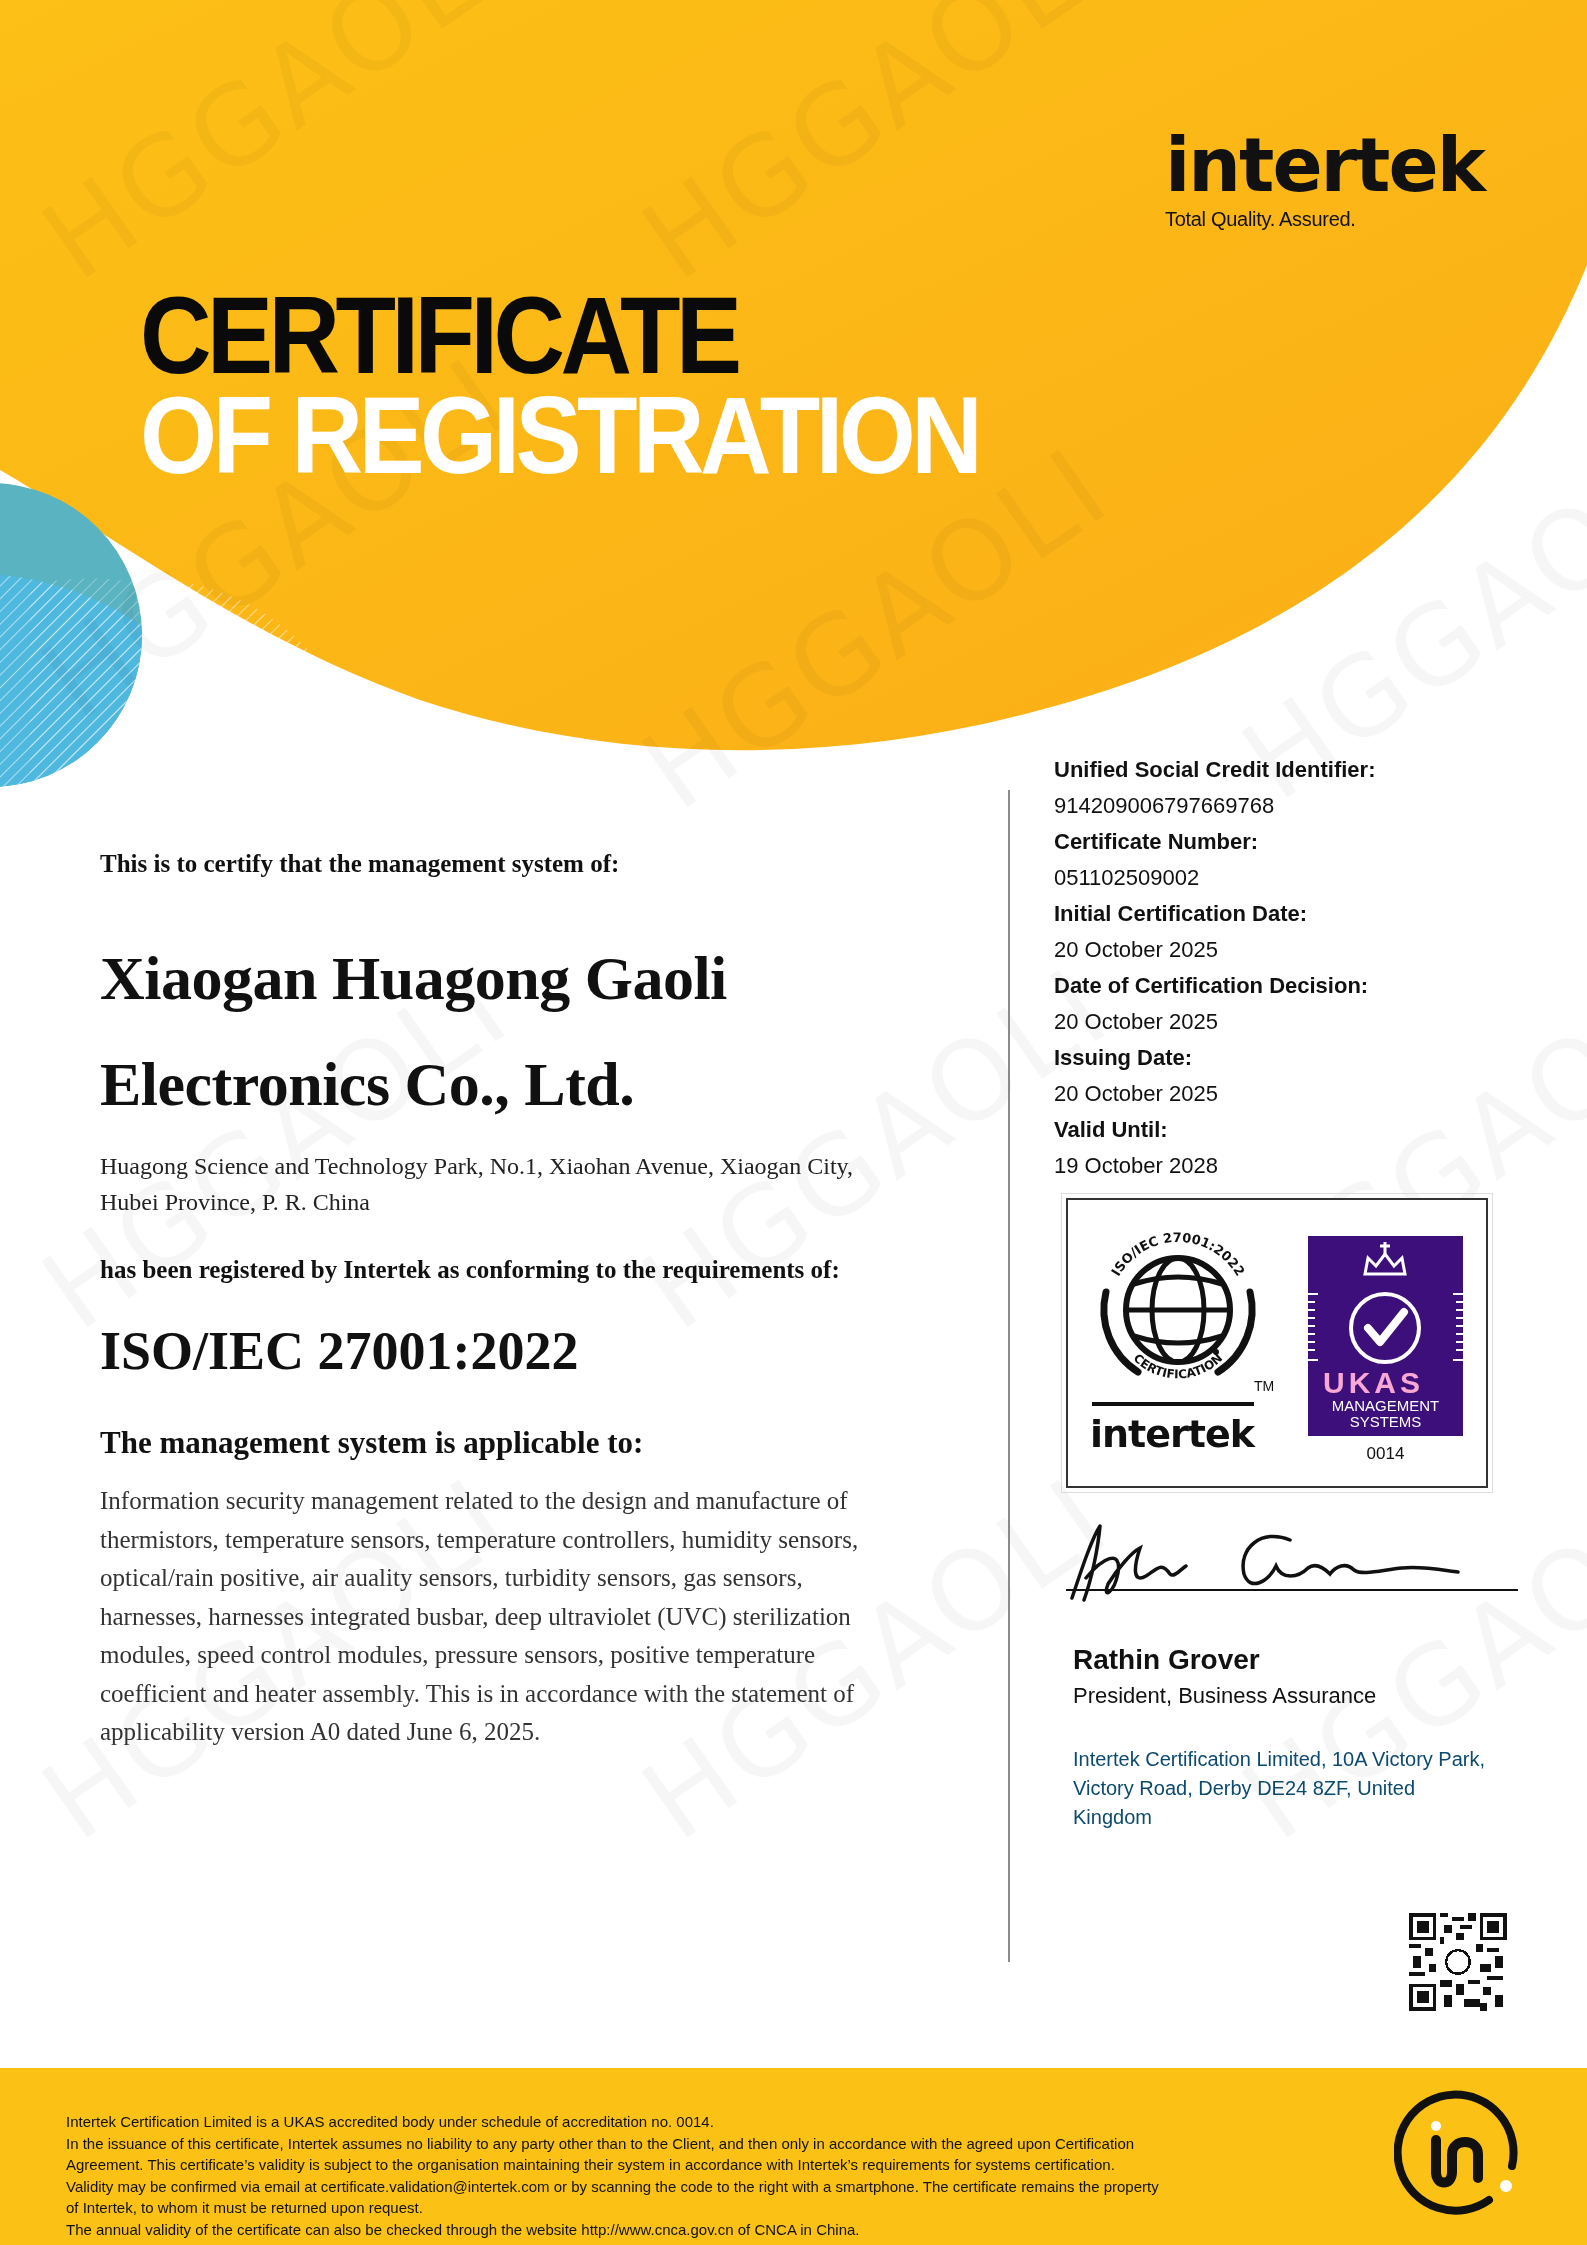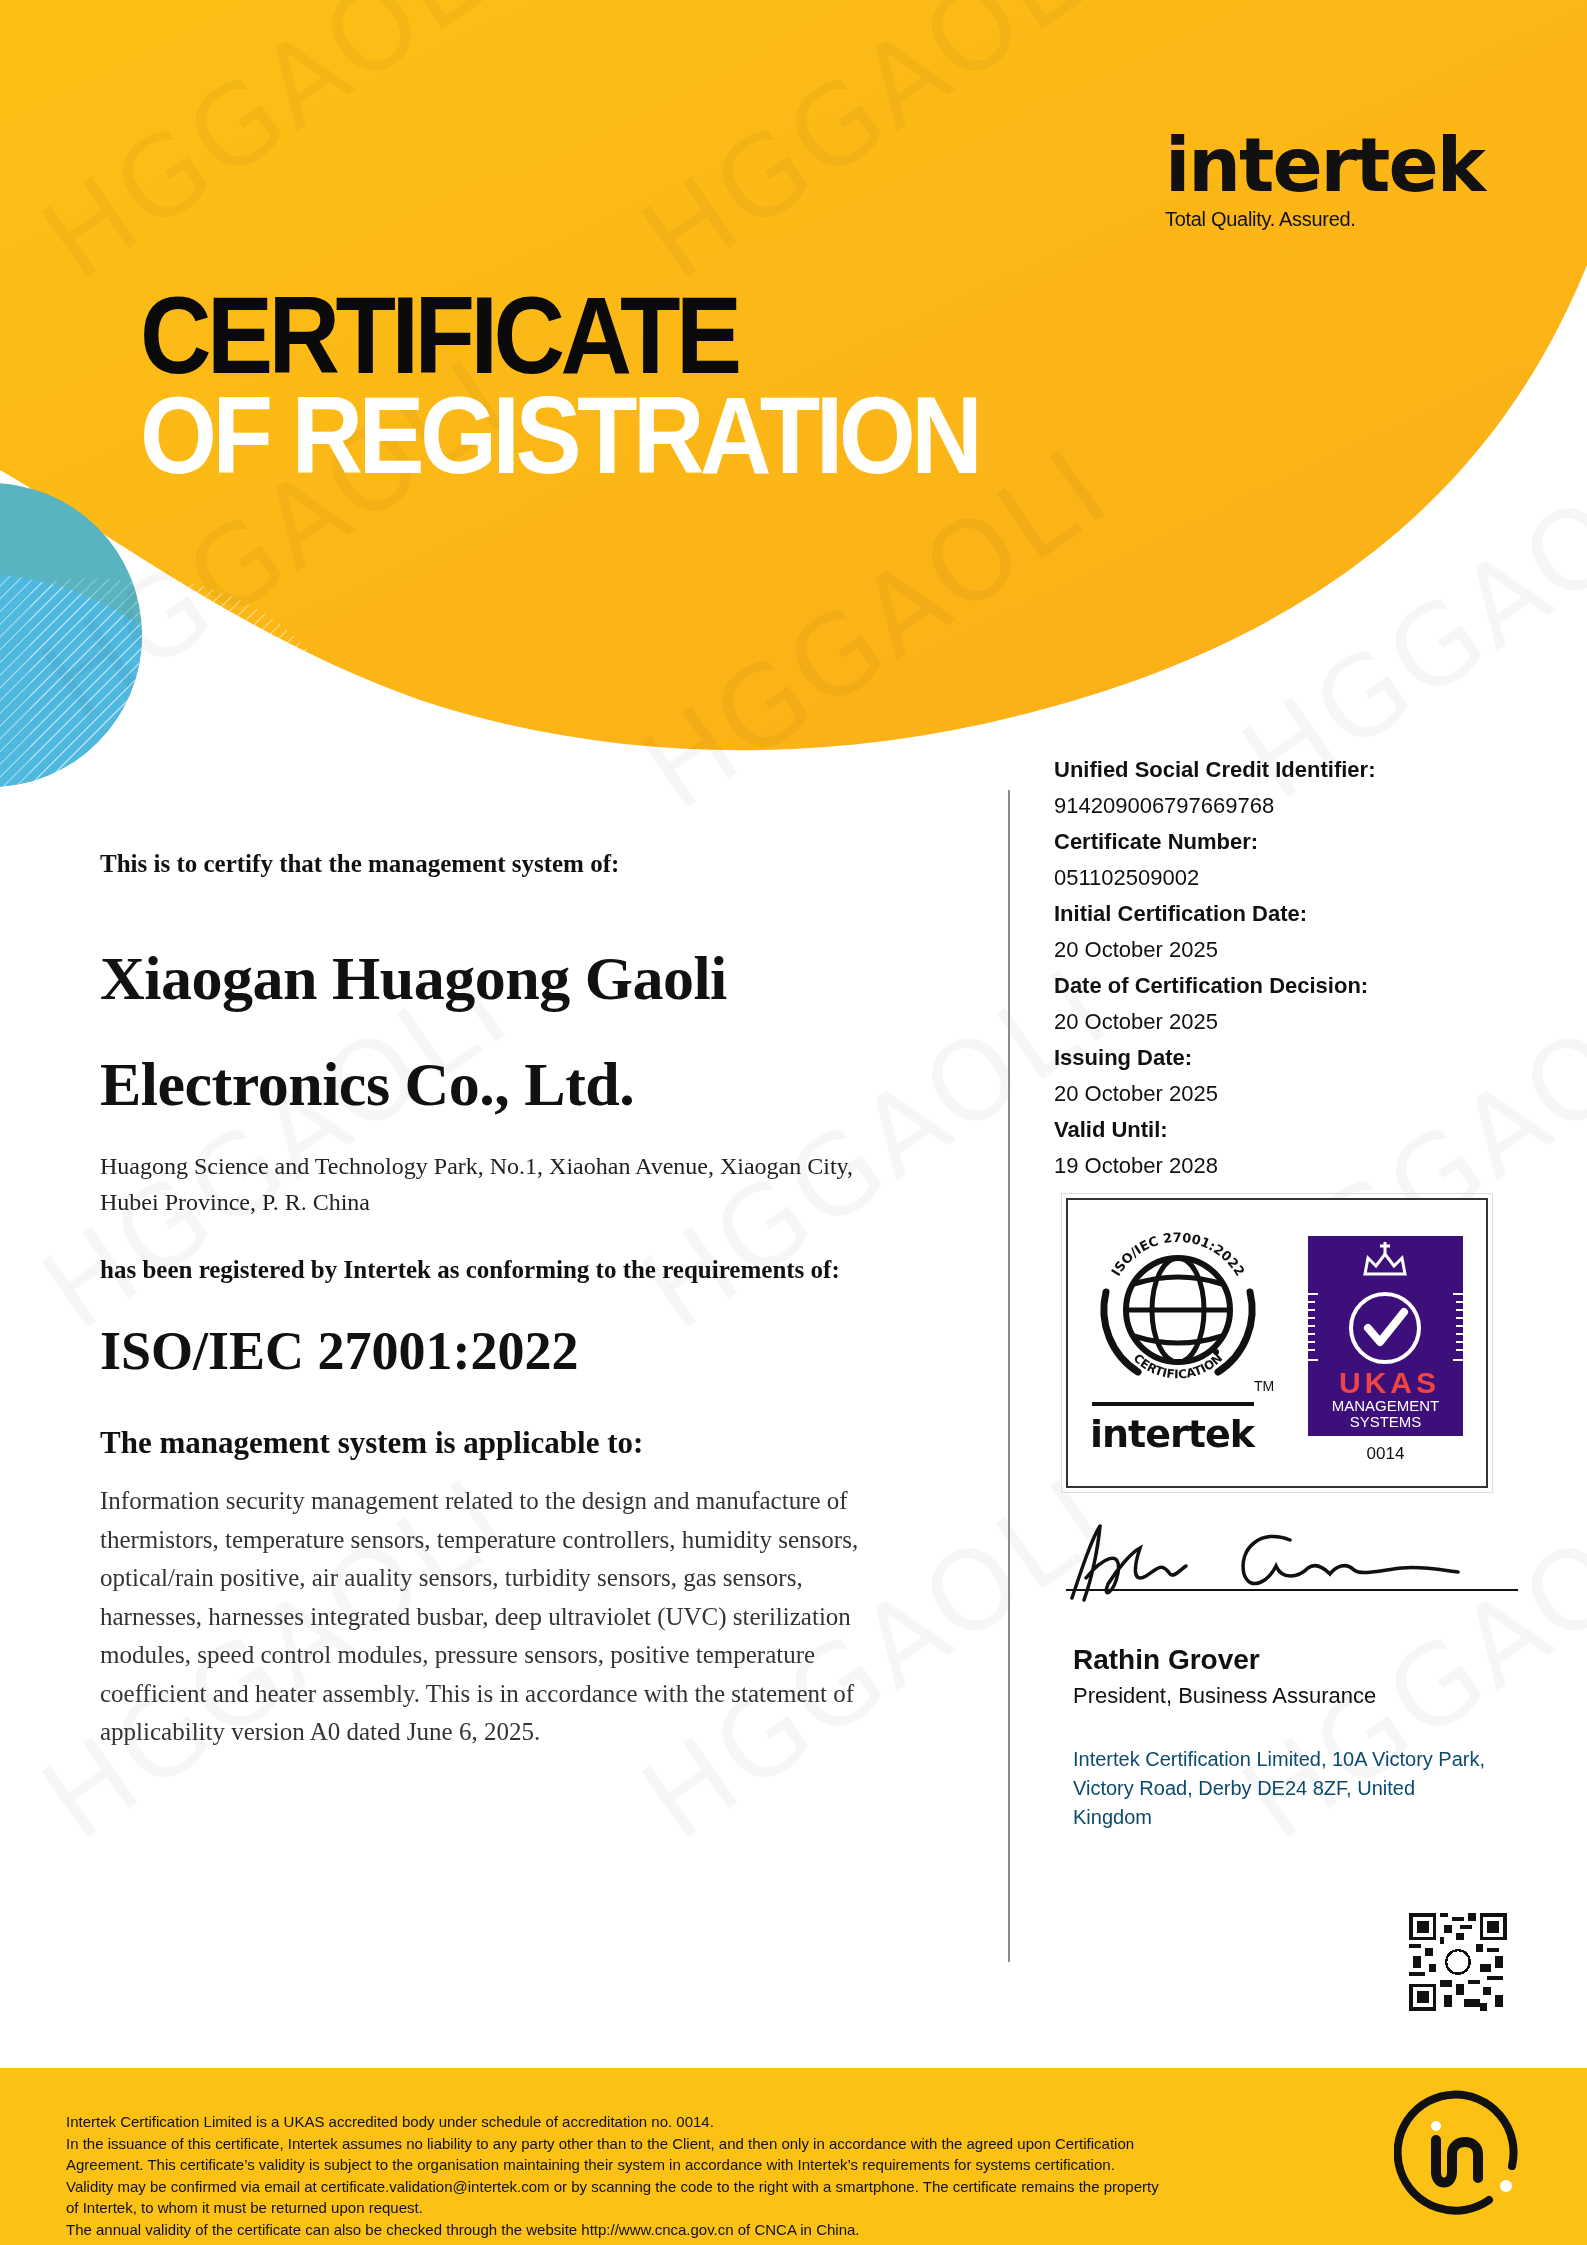--- a/index.html
+++ b/index.html
@@ -170,21 +170,21 @@
           <line x1="148" y1="66" x2="155" y2="66"></line>
           <line x1="148" y1="74" x2="155" y2="74"></line>
           <line x1="148" y1="82" x2="155" y2="82"></line>
           <line x1="148" y1="90" x2="155" y2="90"></line>
           <line x1="148" y1="98" x2="155" y2="98"></line>
           <line x1="148" y1="106" x2="155" y2="106"></line>
           <line x1="148" y1="114" x2="155" y2="114"></line>
           <line x1="145" y1="124" x2="155" y2="124"></line>
       </g>
     </svg>
-    <div class="abs" style="left:16px;top:132px;width:131px;text-align:center;color:#ef4444;font-weight:bold;font-size:30px;letter-spacing:4px;line-height:30px;">UKAS</div>
+    <div class="abs" style="left:0;top:132px;width:131px;text-align:center;color:#f9a8d4;font-weight:bold;font-size:30px;letter-spacing:4px;line-height:30px;">UKAS</div>
     <div class="abs" style="left:0;top:162px;width:155px;text-align:center;color:#fff;font-size:15px;line-height:16px;">MANAGEMENT</div>
     <div class="abs" style="left:0;top:178px;width:155px;text-align:center;color:#fff;font-size:15px;line-height:16px;">SYSTEMS</div>
   </div>
   <div class="abs" style="left:240px;top:244px;width:155px;text-align:center;font-size:17px;">0014</div>
 </div>
 
 <svg class="abs signature" width="440" height="90" viewBox="0 0 440 90">
   <path d="M10,80 C20,50 30,20 38,8 M38,8 C36,30 30,60 22,82 M24,60 C40,40 60,30 56,55 C52,75 40,82 46,66 C56,50 70,34 78,30 C72,48 70,66 84,58 C96,50 100,44 108,56 C112,60 118,52 124,48" fill="none" stroke="#111" stroke-width="3.5" stroke-linecap="round"></path>
   <path d="M228,22 C200,10 176,30 182,56 C188,74 206,64 214,48 C220,62 236,60 246,50 C254,44 262,50 268,56 C274,48 284,44 292,52 C300,58 320,52 340,50 C360,48 380,52 396,54" fill="none" stroke="#111" stroke-width="3.5" stroke-linecap="round"></path>
 </svg>

